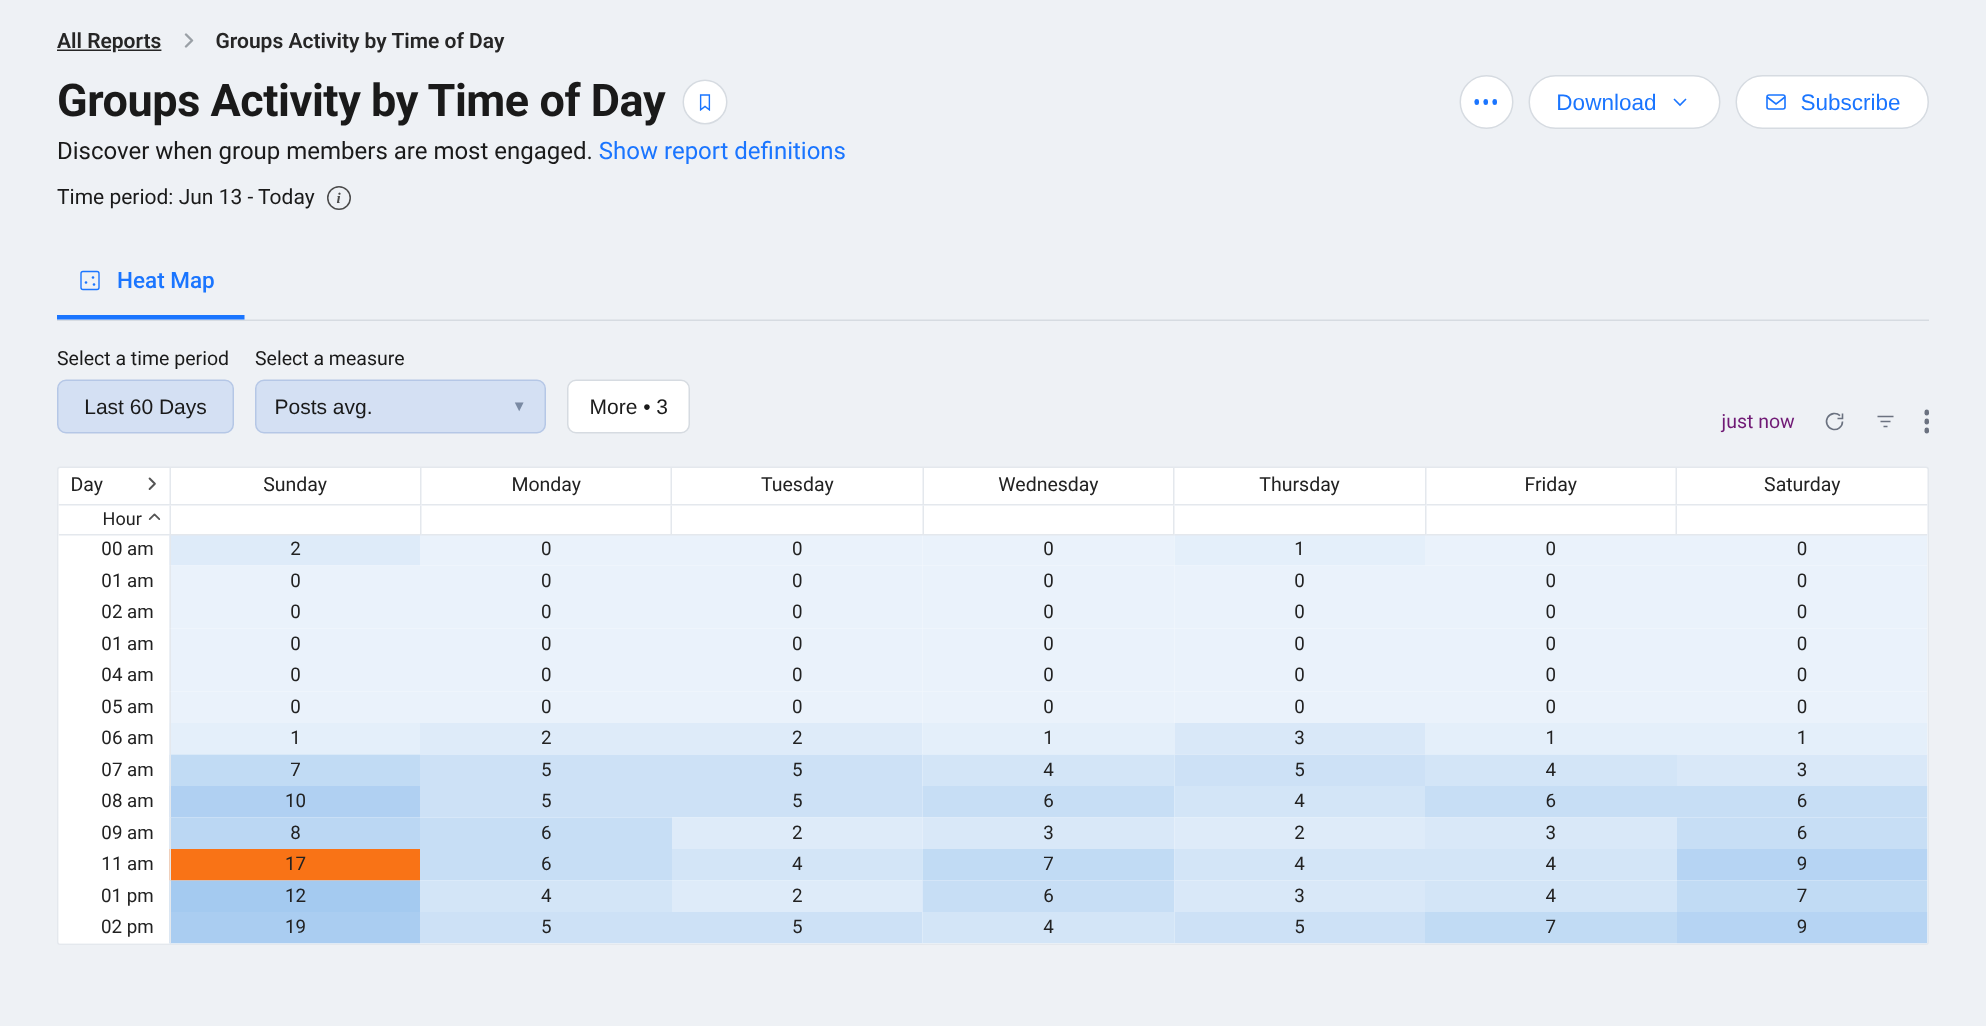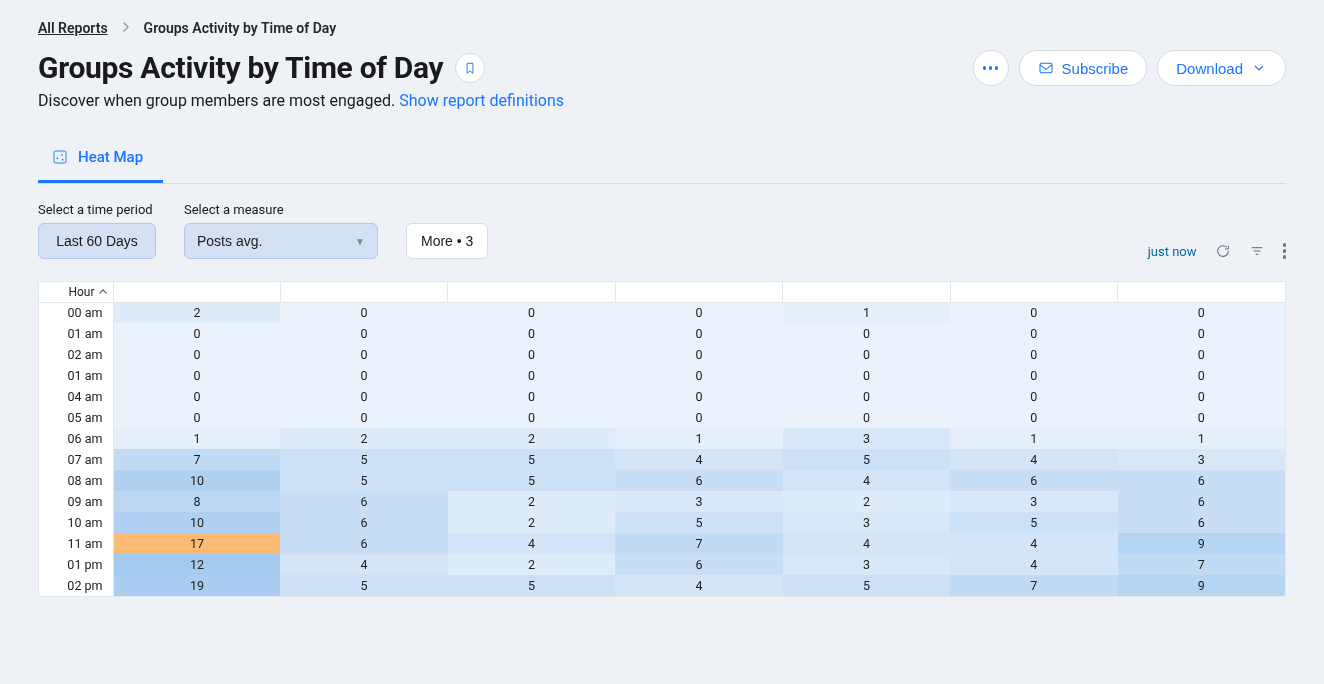--- a/index.html
+++ b/index.html
@@ -87,21 +87,21 @@
       font-size: 15px; font-weight: 500;
       cursor: pointer;
     }
     .tab svg { width: 16px; height: 16px; stroke: #1a75ff; fill: none; stroke-width: 1.4; }
 
     
     .controls-row {
       display: flex; align-items: flex-end; justify-content: space-between;
       margin-top: 18px;
     }
-    .controls-left { display: flex; align-items: flex-end; gap: 28px; }
+    .controls-left { display: flex; align-items: flex-end; gap: 14px; }
     .ctl-group { display: flex; flex-direction: column; gap: 6px; }
     .ctl-label { font-size: 13px; color: #1a1a1a; }
     .sel-btn {
       height: 36px; border-radius: 6px;
       border: 1px solid #b5c7e6; background: #d4e0f3;
       display: flex; align-items: center; justify-content: space-between;
       padding: 0 12px; font-size: 14px; color: #1a1a1a;
       cursor: pointer;
     }
     .sel-btn.period { width: 118px; justify-content: center; }
@@ -109,21 +109,21 @@
     .sel-btn .caret { color: #7a8aa3; font-size: 10px; }
     .more-btn {
       height: 36px; padding: 0 14px;
       border-radius: 6px;
       border: 1px solid #d6dbe1; background: #fff;
       display: flex; align-items: center;
       font-size: 14px; color: #1a1a1a;
       cursor: pointer;
     }
     .controls-right { display: flex; align-items: center; gap: 18px; }
-    .ts { font-size: 13px; color: #0369a1; }
+    .ts { font-size: 13px; color: #701a75; }
     .icon-inline { color: #6b7280; display: inline-flex; cursor: pointer; }
     .icon-inline svg { width: 16px; height: 16px; stroke: #6b7280; fill: none; stroke-width: 1.6; }
 
     
     .hm-wrap { margin-top: 22px; background: #fff; border: 1px solid #e4e8ed; border-radius: 2px; overflow: hidden; }
     table { border-collapse: collapse; width: 100%; table-layout: fixed; }
     th, td { font-weight: 400; text-align: center; }
 
     thead .day-row th {
       font-size: 13px; color: #222;
@@ -180,42 +180,46 @@
         <h1>Groups Activity by Time of Day</h1>
         <button class="bookmark-btn">
           <svg viewBox="0 0 24 24">
             <path d="M7 4h10v17l-5-4-5 4V4z"></path>
           </svg>
         </button>
       </div>
       <div class="subtitle">
         <span>Discover when group members are most engaged. </span><a href="#">Show report definitions</a>
       </div>
+      <div class="timeperiod-row">
+        <span>Time period: Jun 13 - Today</span>
+        <span class="info-icon">i</span>
+      </div>
     </div>
 
     <div class="actions">
       <button class="round-btn">
         <span class="dots">
             <span></span>
             <span></span>
             <span></span>
           </span>
+      </button>
+      <button class="pill-btn">
+        <span>Download</span>
+        <svg viewBox="0 0 24 24">
+          <path d="M6 9l6 6 6-6"></path>
+        </svg>
       </button>
       <button class="pill-btn">
         <svg viewBox="0 0 24 24">
           <rect x="3" y="5" width="18" height="14" rx="2"></rect>
           <path d="M3 7l9 7 9-7"></path>
         </svg>
         <span>Subscribe</span>
-      </button>
-      <button class="pill-btn">
-        <span>Download</span>
-        <svg viewBox="0 0 24 24">
-          <path d="M6 9l6 6 6-6"></path>
-        </svg>
       </button>
     </div>
   </div>
 
   <div class="tabs">
     <div class="tab">
       <svg viewBox="0 0 24 24">
         <rect x="3" y="3" width="18" height="18" rx="2"></rect>
         <circle cx="8" cy="14" r="1.3" fill="#1a75ff" stroke="none"></circle>
         <circle cx="15" cy="9" r="1.3" fill="#1a75ff" stroke="none"></circle>
@@ -268,20 +272,39 @@
       </span>
     </div>
   </div>
 
   <div class="hm-wrap">
     <table>
       <colgroup>
           <col class="col-first">
         </colgroup>
       <thead>
+        <tr class="day-row" id="day-row">
+          <th class="corner">
+            <div class="corner-inner">
+              <span class="t">Day</span>
+              <span class="chev">
+                <svg width="7" height="9" viewBox="0 0 8 10">
+                    <path d="M2 1 L6 5 L2 9" stroke="#555" stroke-width="1.5" fill="none" stroke-linecap="round" stroke-linejoin="round"></path>
+                  </svg>
+              </span>
+            </div>
+          </th>
+        <th>Sunday</th>
+            <th>Monday</th>
+            <th>Tuesday</th>
+            <th>Wednesday</th>
+            <th>Thursday</th>
+            <th>Friday</th>
+            <th>Saturday</th>
+          </tr>
         <tr class="hour-row" id="hour-row">
           <th class="hour-label">
             <div class="hour-label-inner">
               <span>Hour</span>
               <span class="chev">
                 <svg width="8" height="7" viewBox="0 0 10 8">
                     <path d="M1 6 L5 2 L9 6" stroke="#555" stroke-width="1.5" fill="none" stroke-linecap="round" stroke-linejoin="round"></path>
                   </svg>
               </span>
             </div>
@@ -390,32 +413,22 @@
             <td class="rowhdr">09 am</td>
             <td class="hc" style="background: rgb(187, 215, 243);">8</td>
             <td class="hc" style="background: rgb(199, 222, 245);">6</td>
             <td class="hc" style="background: rgb(222, 235, 249);">2</td>
             <td class="hc" style="background: rgb(217, 232, 248);">3</td>
             <td class="hc" style="background: rgb(222, 235, 249);">2</td>
             <td class="hc" style="background: rgb(217, 232, 248);">3</td>
             <td class="hc" style="background: rgb(199, 222, 245);">6</td>
           </tr>
           <tr>
-            <td class="rowhdr">10 am</td>
-            <td class="hc" style="background: rgb(176, 208, 242);">10</td>
-            <td class="hc" style="background: rgb(199, 222, 245);">6</td>
-            <td class="hc" style="background: rgb(222, 235, 249);">2</td>
-            <td class="hc" style="background: rgb(205, 225, 246);">5</td>
-            <td class="hc" style="background: rgb(217, 232, 248);">3</td>
-            <td class="hc" style="background: rgb(205, 225, 246);">5</td>
-            <td class="hc" style="background: rgb(199, 222, 245);">6</td>
-          </tr>
-          <tr>
             <td class="rowhdr">11 am</td>
-            <td class="hc" style="background: #fdba74;">17</td>
+            <td class="hc" style="background: #f97316;">17</td>
             <td class="hc" style="background: rgb(199, 222, 245);">6</td>
             <td class="hc" style="background: rgb(211, 229, 247);">4</td>
             <td class="hc" style="background: rgb(193, 219, 244);">7</td>
             <td class="hc" style="background: rgb(211, 229, 247);">4</td>
             <td class="hc" style="background: rgb(211, 229, 247);">4</td>
             <td class="hc" style="background: rgb(182, 212, 243);">9</td>
           </tr>
           <tr>
             <td class="rowhdr">01 pm</td>
             <td class="hc" style="background: rgb(164, 202, 240);">12</td>

